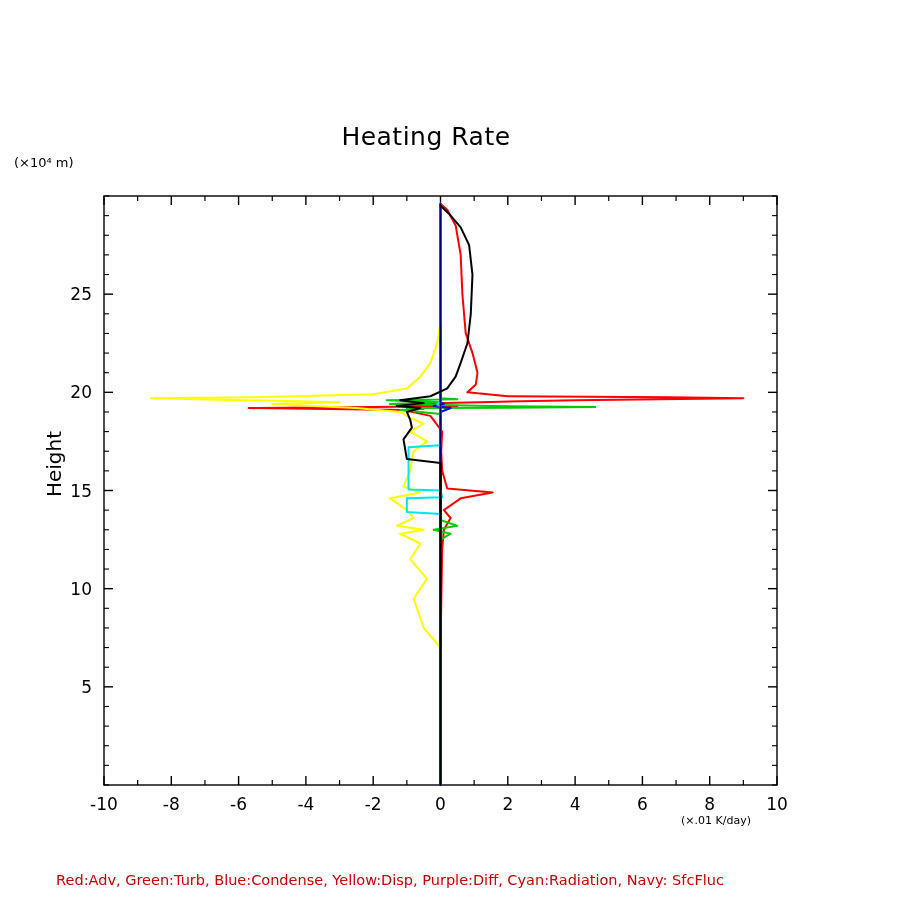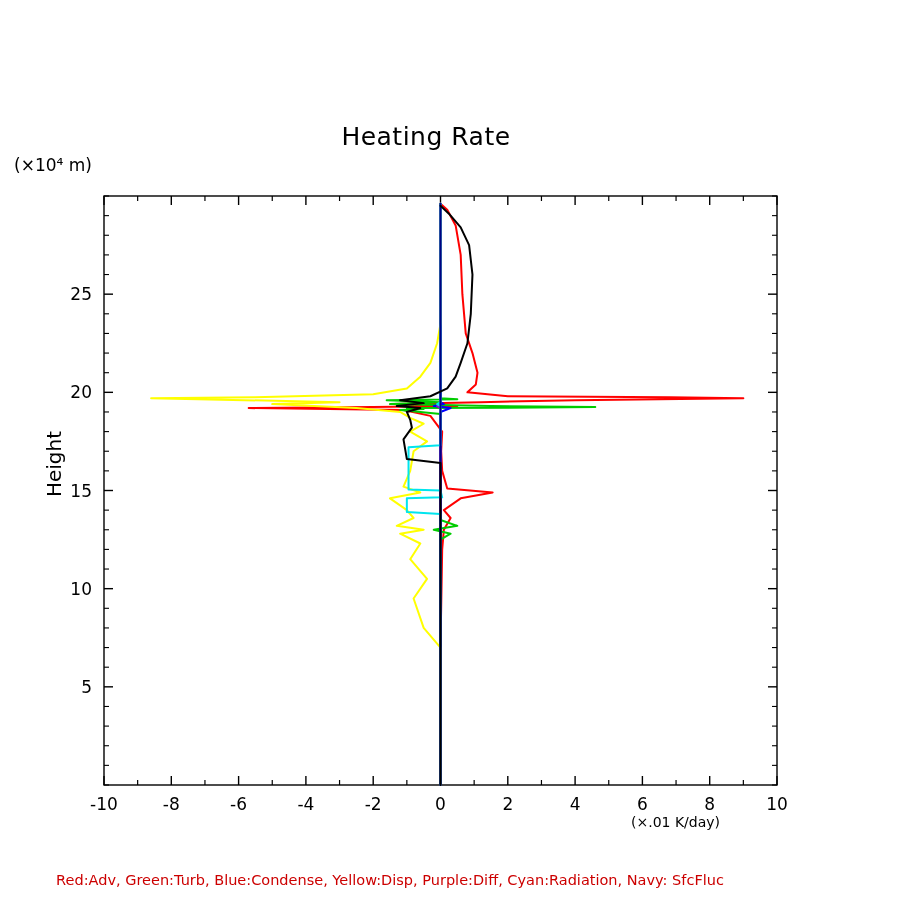--- a/index.html
+++ b/index.html
@@ -28,27 +28,27 @@
     width: 852px;
     text-align: center;
     font-size: 25px;
     letter-spacing: 0.5px;
     color: #000;
   }
   .unit-top {
     position: absolute;
     left: 14px;
     top: 155px;
-    font-size: 17px;
+    font-size: 13px;
   }
   .xlabel {
     position: absolute;
-    left: 631px;
+    left: 681px;
     top: 814px;
-    font-size: 14px;
+    font-size: 11px;
   }
   .ylabel {
     position: absolute;
     left: -6px;
     top: 452px;
     width: 120px;
     text-align: center;
     font-size: 20px;
     transform: rotate(-90deg);
     transform-origin: 50% 50%;

